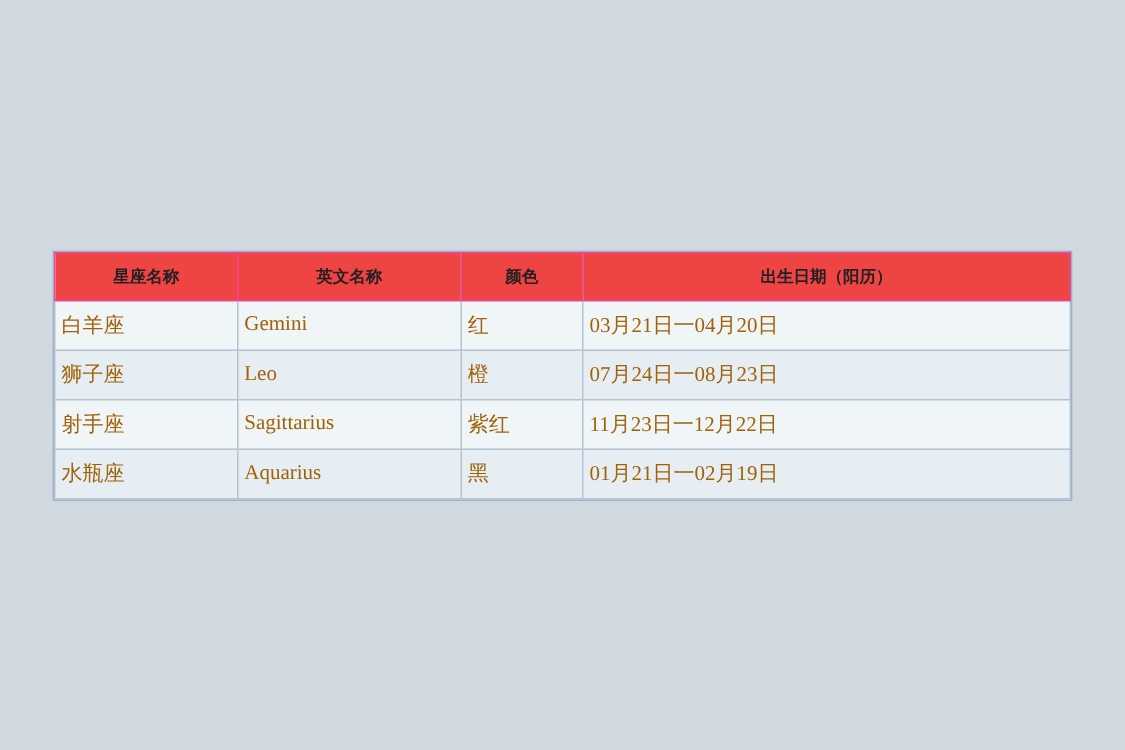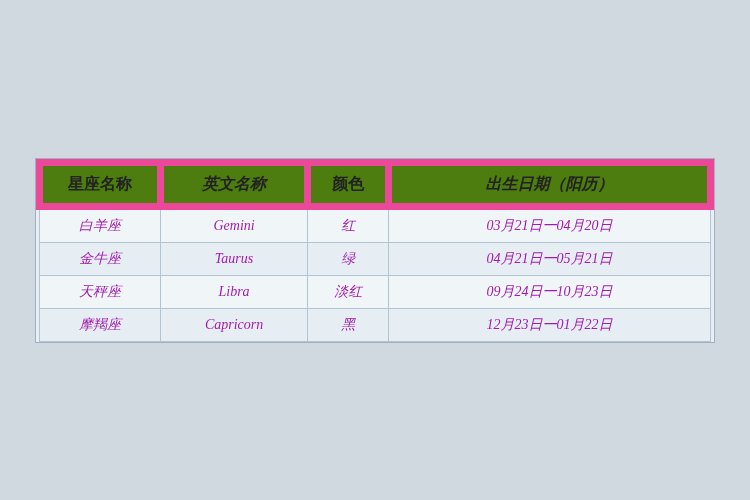--- a/index.html
+++ b/index.html
@@ -15,44 +15,42 @@
     .table-container {
       background-color: #e8eef4;
       border: 1px solid #a0b0c0;
       width: 680px;
     }
     table {
       width: 100%;
       border-collapse: collapse;
     }
     thead tr th {
-      background-color: #4d7c0f;
-      border: 7px solid #ec4899;
+      background-color: #ef4444;
+      border: 1px solid #ec4899;
       padding: 8px 4px;
       text-align: center;
-      font-size: 16px;
+      font-size: 11px;
       font-weight: bold;
       color: #222;
     }
     tbody tr td {
       border: 1px solid #b0c4d4;
       padding: 7px 4px;
-      text-align: center;
       font-size: 14px;
-      color: #a21caf;
+      color: #a16207;
       background-color: #f0f5f8;
-      font-style: italic;
     }
     tbody tr:nth-child(even) td {
       background-color: #e6eef4;
     }
     .col-chinese { width: 18%; }
-    .col-english { width: 22%; font-style: italic; }
+    .col-english { width: 22%; }
     .col-color   { width: 12%; }
-    .col-date    { width: 48%; font-style: italic; }
+    .col-date    { width: 48%; }
   </style>
 </head>
 <body>
 
 <div class="table-container">
   <table>
     <thead>
       <tr>
         <th class="col-chinese">星座名称</th>
         <th class="col-english">英文名称</th>
@@ -61,32 +59,32 @@
       </tr>
     </thead>
     <tbody id="table-body">
     <tr>
           <td>白羊座</td>
           <td>Gemini</td>
           <td>红</td>
           <td>03月21日一04月20日</td>
         </tr>
         <tr>
-          <td>金牛座</td>
-          <td>Taurus</td>
-          <td>绿</td>
-          <td>04月21日一05月21日</td>
+          <td>狮子座</td>
+          <td>Leo</td>
+          <td>橙</td>
+          <td>07月24日一08月23日</td>
         </tr>
         <tr>
-          <td>天秤座</td>
-          <td>Libra</td>
-          <td>淡红</td>
-          <td>09月24日一10月23日</td>
+          <td>射手座</td>
+          <td>Sagittarius</td>
+          <td>紫红</td>
+          <td>11月23日一12月22日</td>
         </tr>
         <tr>
-          <td>摩羯座</td>
-          <td>Capricorn</td>
+          <td>水瓶座</td>
+          <td>Aquarius</td>
           <td>黑</td>
-          <td>12月23日一01月22日</td>
+          <td>01月21日一02月19日</td>
         </tr>
       </tbody>
   </table>
 </div>
 
 </body></html>

